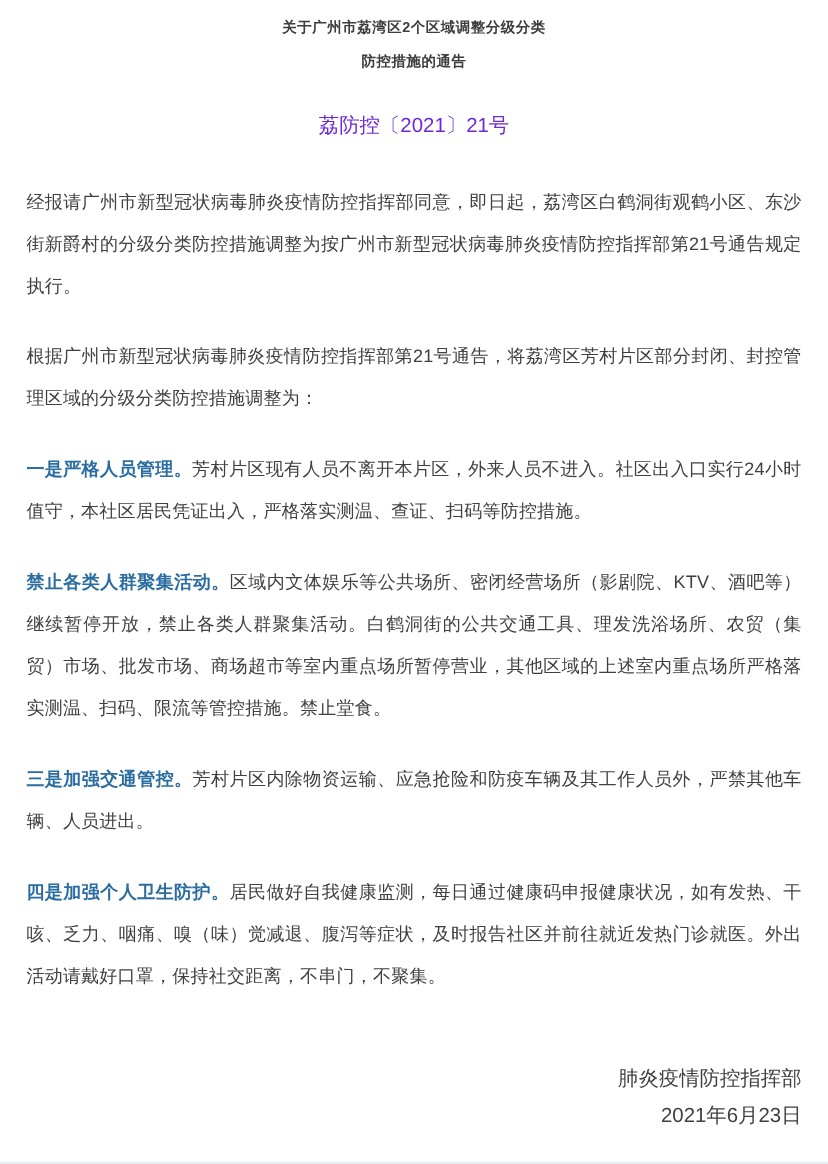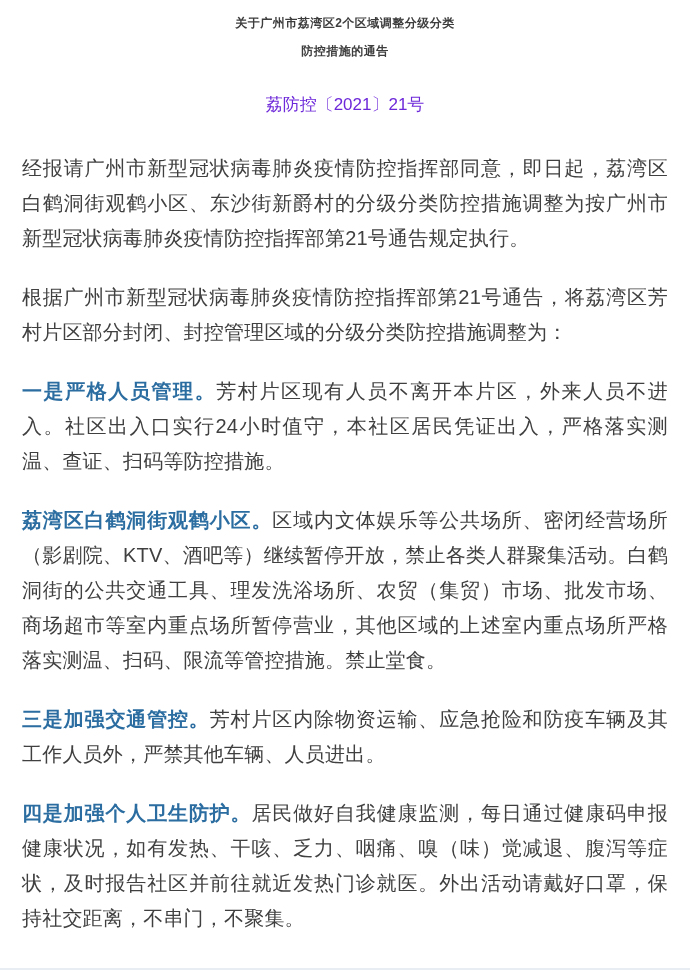--- a/index.html
+++ b/index.html
@@ -25,21 +25,21 @@
   .title .title-line { display: block; }
   .doc-number {
     margin-top: 30px;
     text-align: center;
     font-size: 17px;
     line-height: 20px;
     color: #6d28d9;
   }
   .body p {
     margin: 24px 0;
-    font-size: 20px;
+    font-size: 15px;
     line-height: 35px;
     color: #404040;
     text-align: justify;
     letter-spacing: 0.2px;
   }
   .body p.first { margin-top: 36px; }
   .lead {
     font-weight: bold;
     color: #2b6da0;
   }
@@ -80,21 +80,21 @@
 
     <p>
       <span class="lead"></span><span>根据广州市新型冠状病毒肺炎疫情防控指挥部第21号通告，将荔湾区芳村片区部分封闭、封控管理区域的分级分类防控措施调整为：</span>
     </p>
 
     <p>
       <span class="lead">一是严格人员管理。</span><span>芳村片区现有人员不离开本片区，外来人员不进入。社区出入口实行24小时值守，本社区居民凭证出入，严格落实测温、查证、扫码等防控措施。</span>
     </p>
 
     <p>
-      <span class="lead">荔湾区白鹤洞街观鹤小区。</span><span>区域内文体娱乐等公共场所、密闭经营场所（影剧院、KTV、酒吧等）继续暂停开放，禁止各类人群聚集活动。白鹤洞街的公共交通工具、理发洗浴场所、农贸（集贸）市场、批发市场、商场超市等室内重点场所暂停营业，其他区域的上述室内重点场所严格落实测温、扫码、限流等管控措施。禁止堂食。</span>
+      <span class="lead">禁止各类人群聚集活动。</span><span>区域内文体娱乐等公共场所、密闭经营场所（影剧院、KTV、酒吧等）继续暂停开放，禁止各类人群聚集活动。白鹤洞街的公共交通工具、理发洗浴场所、农贸（集贸）市场、批发市场、商场超市等室内重点场所暂停营业，其他区域的上述室内重点场所严格落实测温、扫码、限流等管控措施。禁止堂食。</span>
     </p>
 
     <p>
       <span class="lead">三是加强交通管控。</span><span>芳村片区内除物资运输、应急抢险和防疫车辆及其工作人员外，严禁其他车辆、人员进出。</span>
     </p>
 
     <p>
       <span class="lead">四是加强个人卫生防护。</span><span>居民做好自我健康监测，每日通过健康码申报健康状况，如有发热、干咳、乏力、咽痛、嗅（味）觉减退、腹泻等症状，及时报告社区并前往就近发热门诊就医。外出活动请戴好口罩，保持社交距离，不串门，不聚集。</span>
     </p>
 

